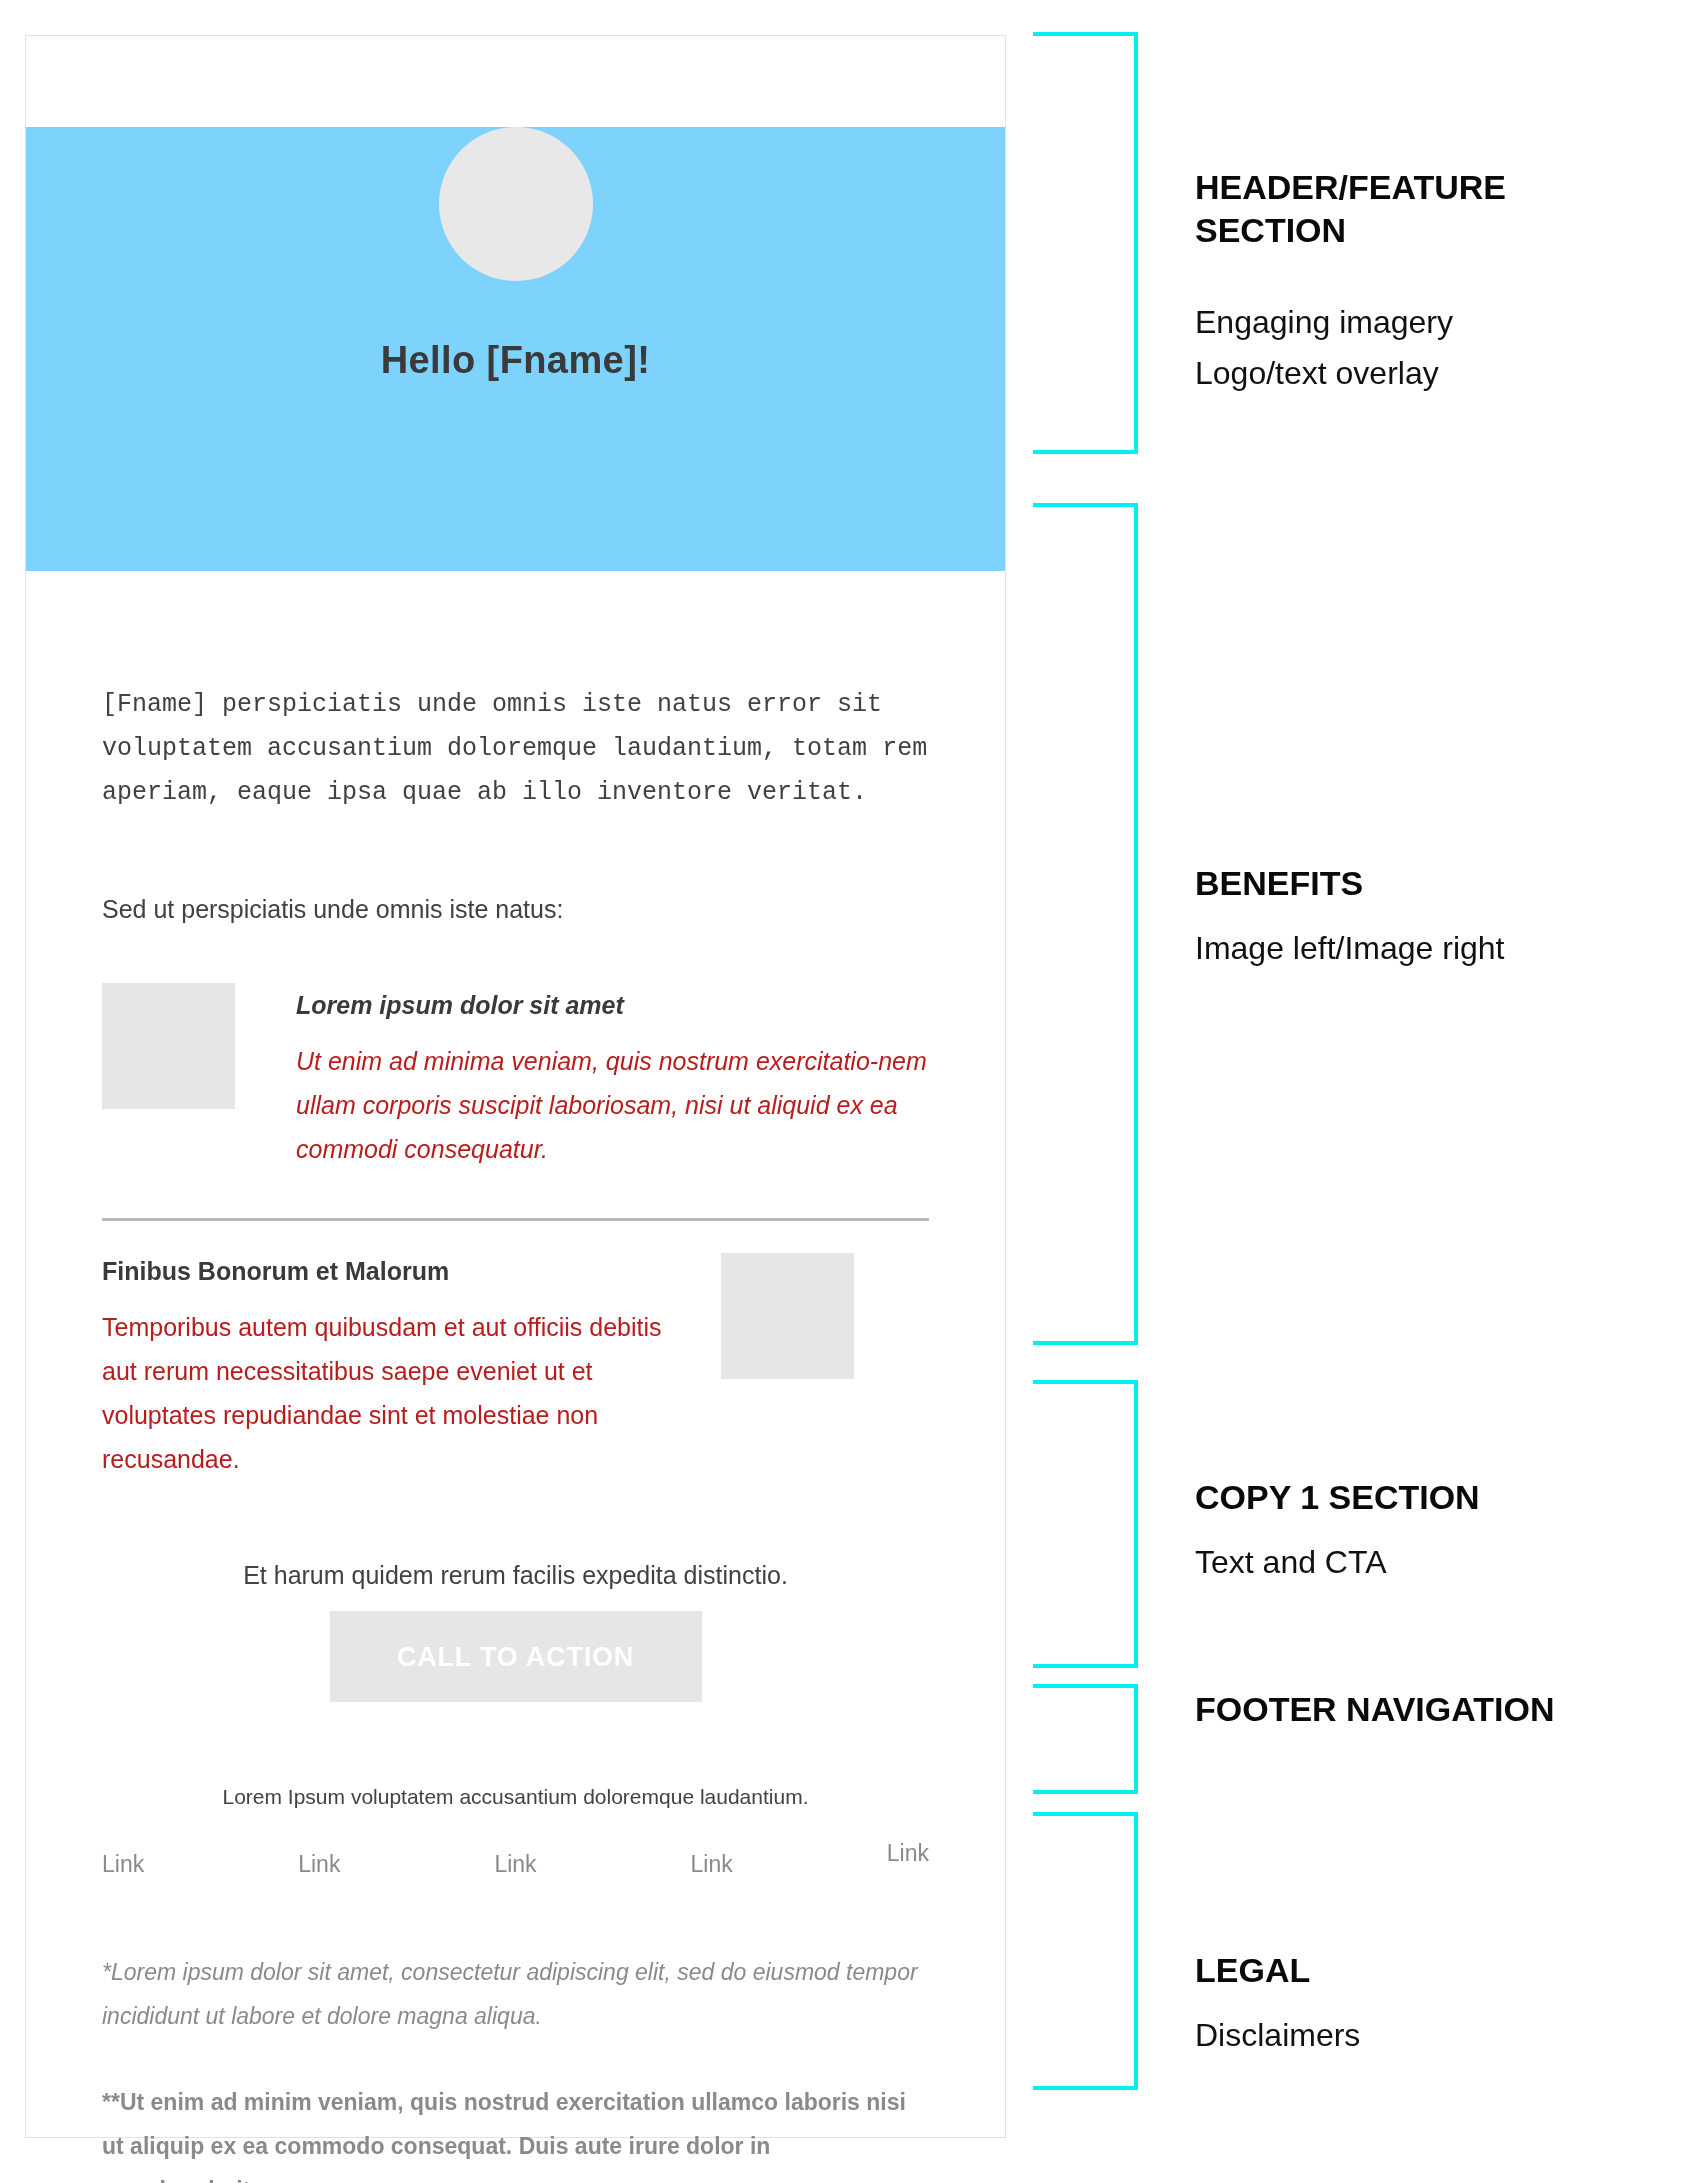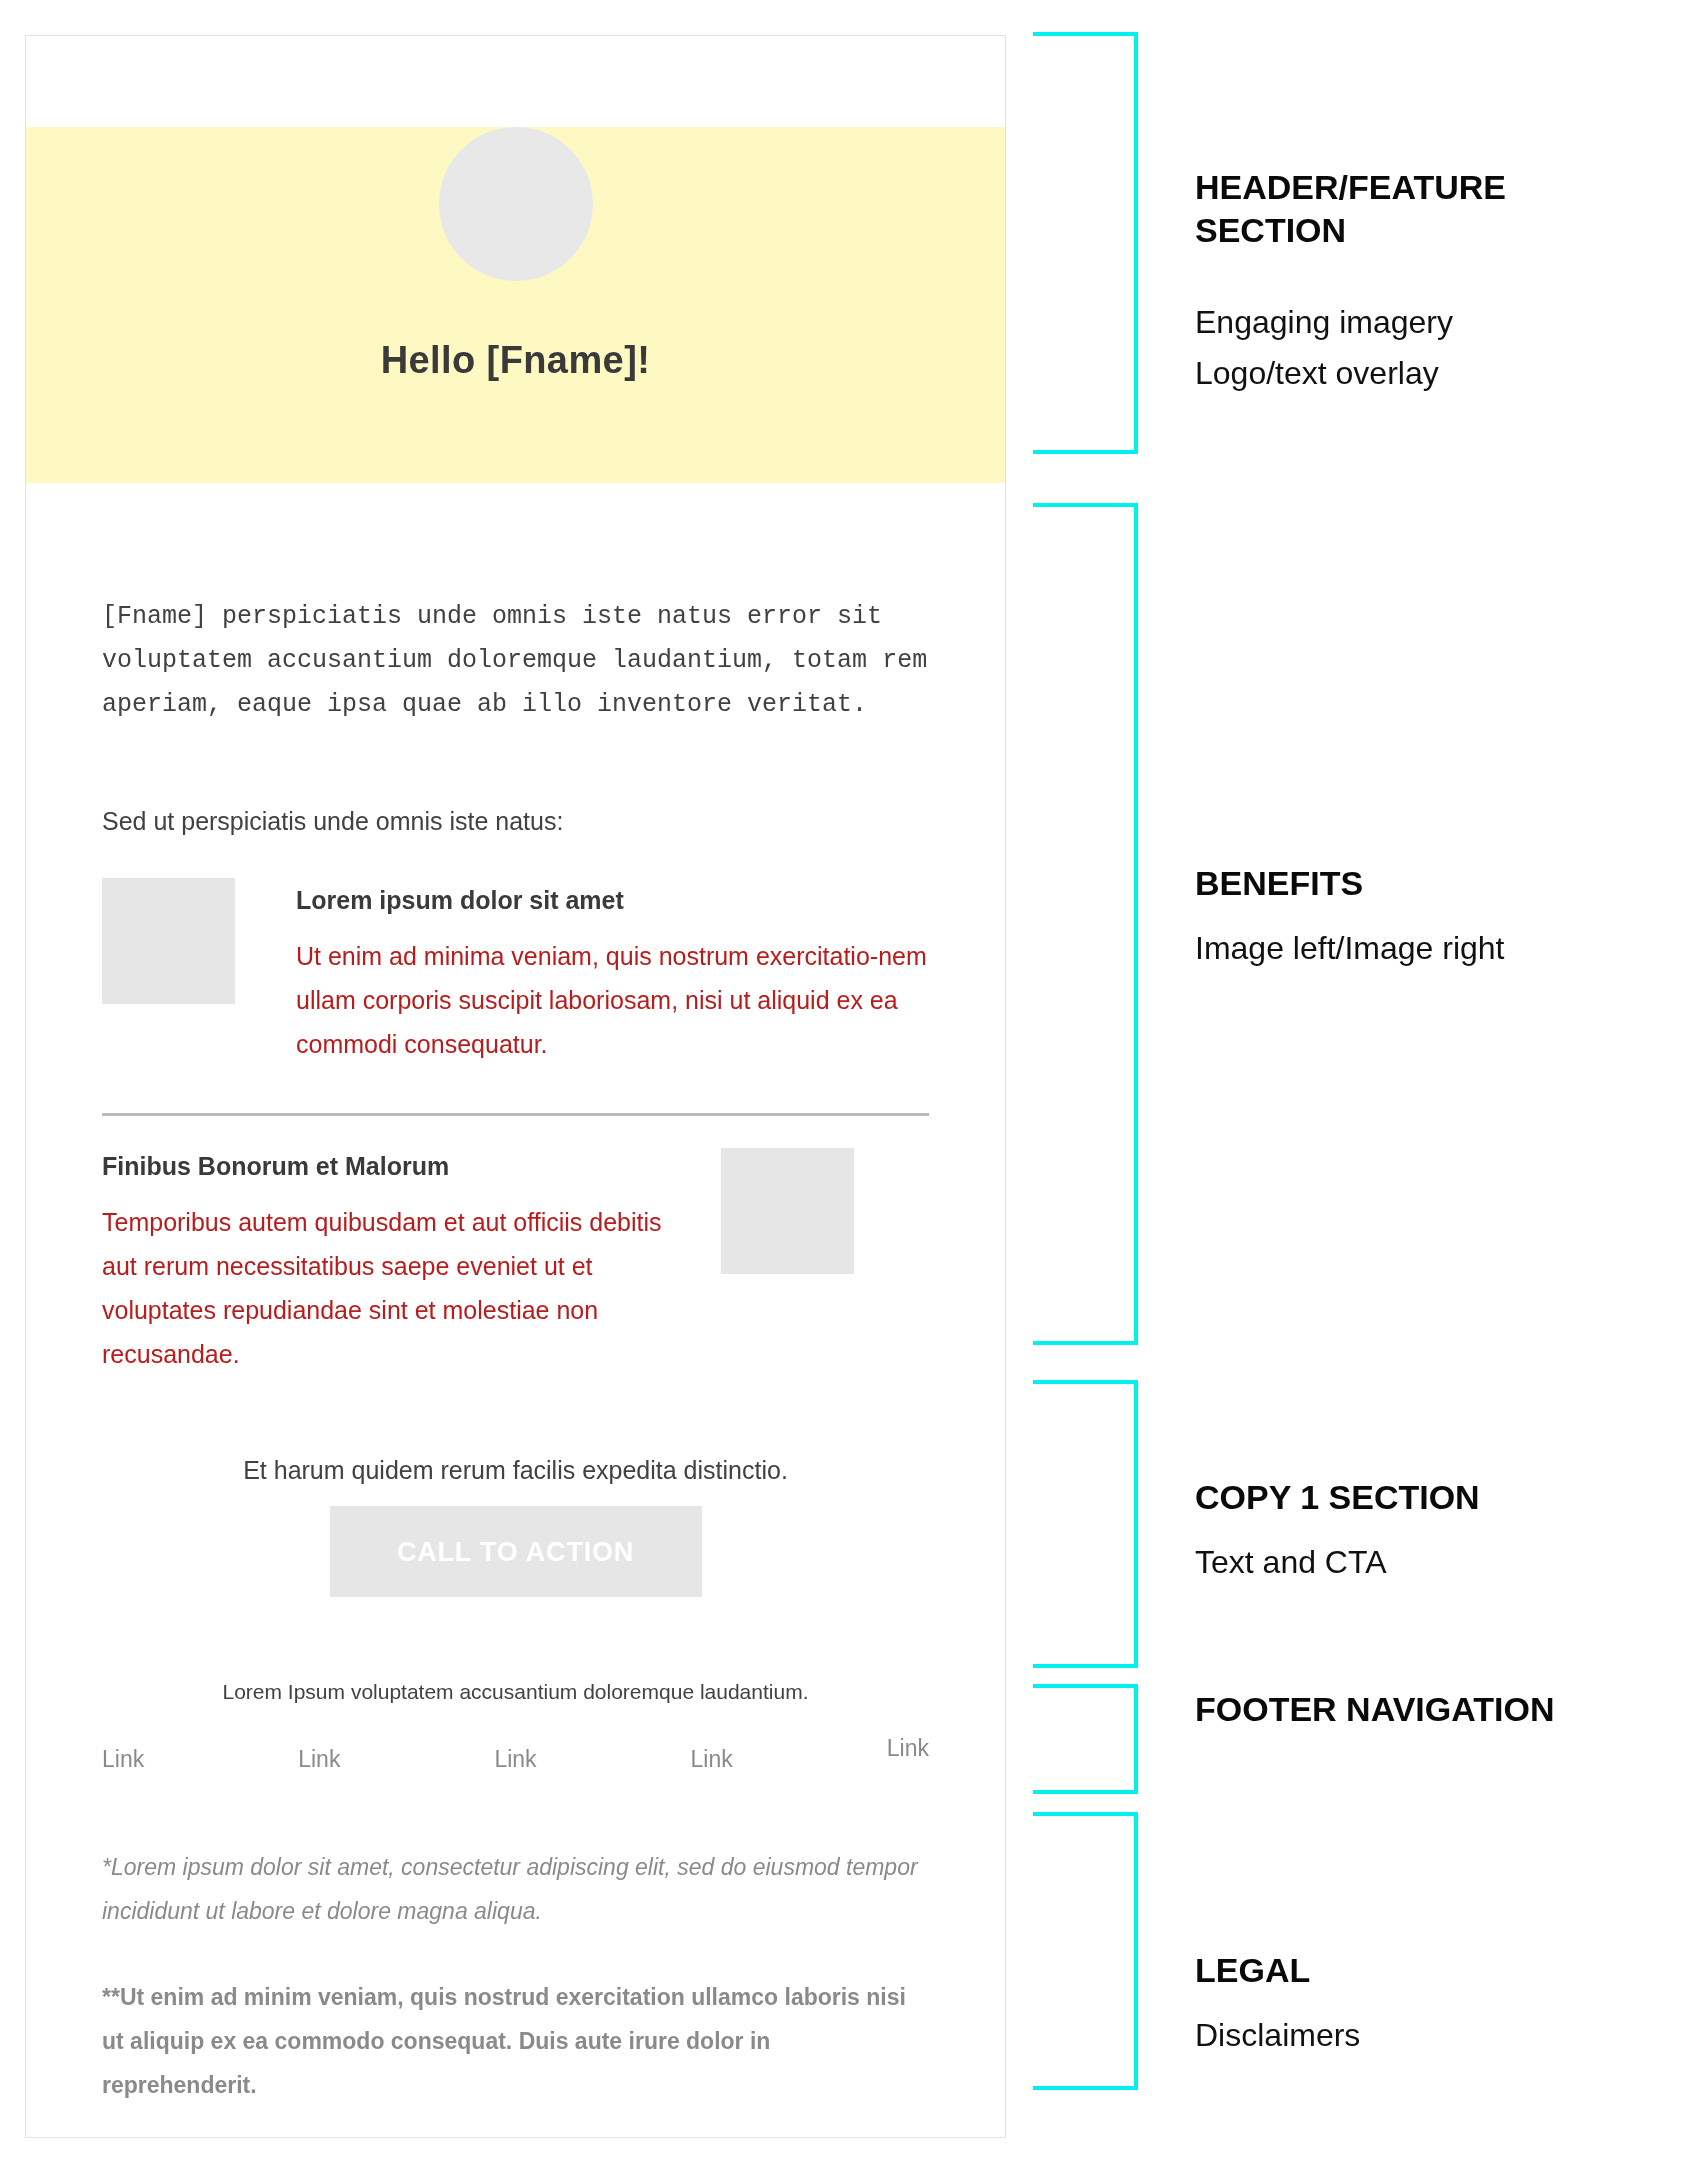--- a/index.html
+++ b/index.html
@@ -16,22 +16,22 @@
   
   .email {
     position: absolute;
     left: 25px; top: 35px;
     width: 981px; height: 2103px;
     background: #ffffff;
     border: 1.6px solid #e2e2e2;
     box-sizing: border-box;
   }
   .email-header {
-    height: 356px;
-    background: #fef9c3;
+    height: 444px;
+    background: #7dd3fc;
     text-align: center;
   }
   .avatar-circle {
     width: 154px; height: 154px;
     border-radius: 50%;
     background: #e8e8e8;
     margin: 91px auto 0 auto;
   }
   .greeting {
     margin-top: 58px;
@@ -44,21 +44,21 @@
 
   .para {
     font-size: 25px;
     line-height: 44px;
     color: #414141;
   }
   .p1 { margin-top: 112px; font-family: Liberation Mono, monospace; }
   .p2 { margin-top: 72px; }
 
   .benefit-row { display: flex; }
-  .benefit-row.first { margin-top: 35px; }
+  .benefit-row.first { margin-top: 52px; font-style: italic; }
   .benefit-row.second { margin-top: 32px; }
   .img-placeholder {
     width: 133px; height: 126px;
     background: #e6e6e6;
     flex: 0 0 auto;
   }
   .benefit-row.first .img-placeholder { margin-right: 61px; }
   .benefit-row.second .img-placeholder { margin: 0 40px 0 32px; }
   .benefit-text { flex: 1 1 auto; padding-top: 8px; }
   .benefit-row.second .benefit-text { padding-top: 4.8px; max-width: 587px; }

